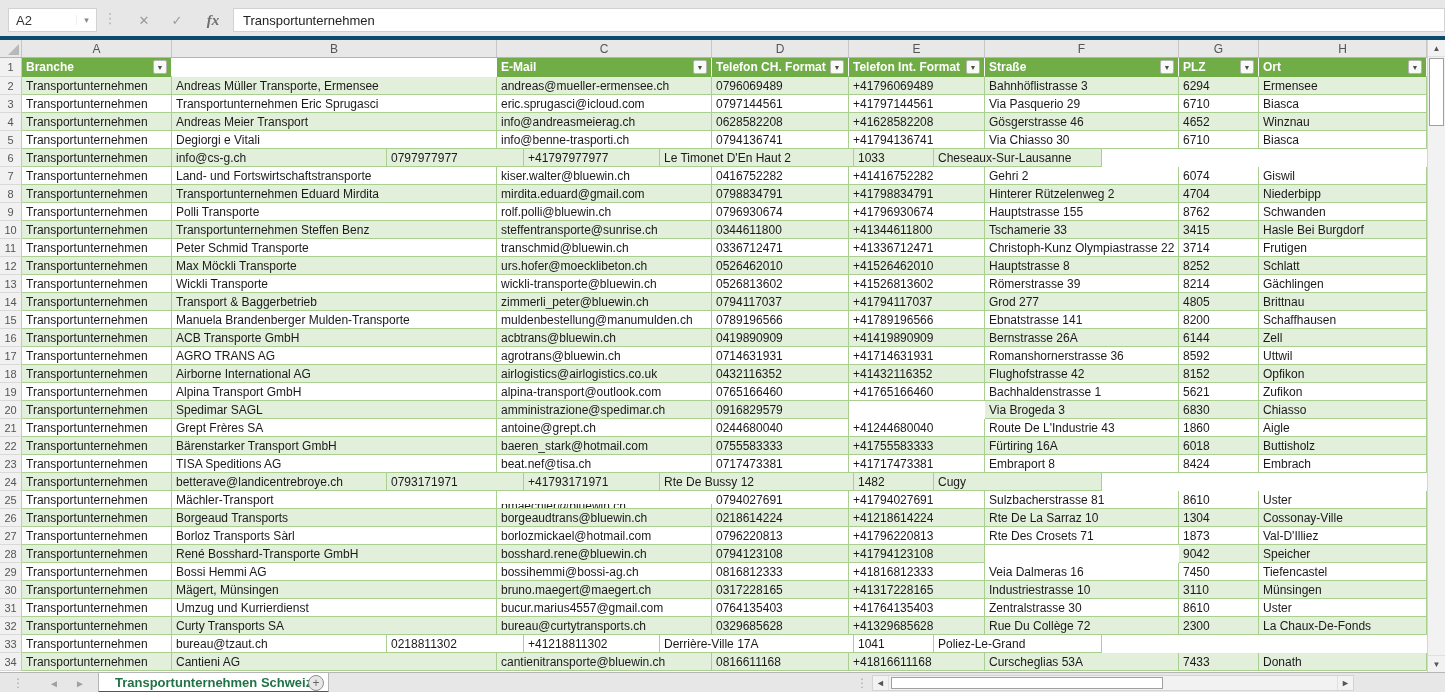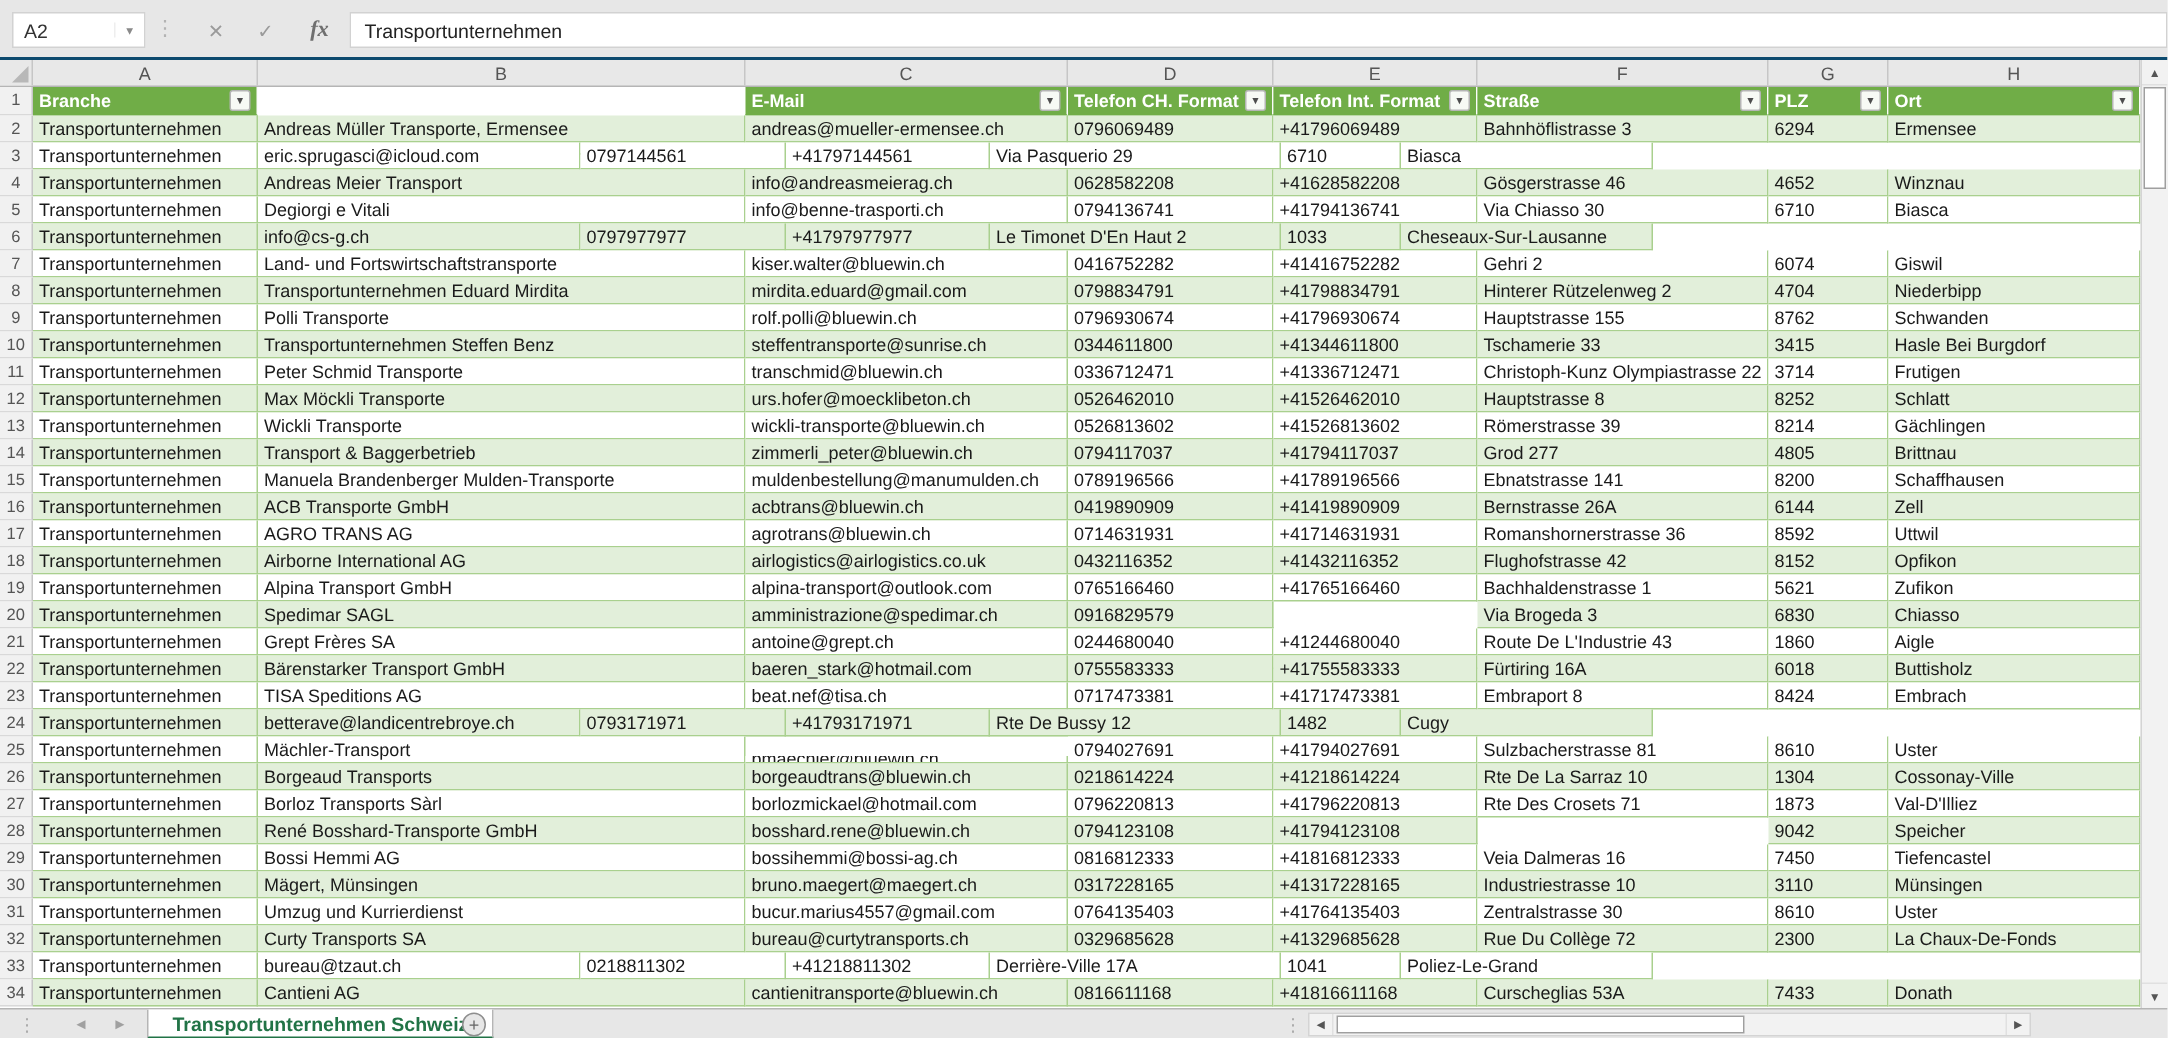--- a/index.html
+++ b/index.html
@@ -1,20 +1,20 @@
 <!DOCTYPE html>
 <html><head>
 <meta charset="utf-8">
 <style>
   * { margin:0; padding:0; box-sizing:border-box; }
   body { background:#ccc; font-family:"Liberation Sans", sans-serif; }
   .app { position:relative; width:1445px; height:692px; background:#fff; overflow:hidden; }
 
   
-  .fbar { position:absolute; left:0; top:0; width:100%; height:40px; background:#e7e7e7; border-bottom:2px solid #0c4a6e; }
+  .fbar { position:absolute; left:0; top:0; width:100%; height:40px; background:#e7e7e7; border-bottom:4px solid #0c4a6e; }
   .namebox { position:absolute; left:8px; top:8px; width:89px; height:24px; background:#fff; border:1px solid #d2d2d2; display:flex; align-items:center; font-size:13px; color:#333; }
   .namebox .nbval { flex:1; padding-left:7px; }
   .nb-arrow { width:20px; text-align:center; color:#8a8a8a; font-size:9px; border-left:1px solid #eee; }
   .fdots { position:absolute; left:103px; top:10px; color:#b3b3b3; font-size:14px; letter-spacing:-2px; }
   .fbtn { position:absolute; top:8px; width:28px; height:24px; display:flex; align-items:center; justify-content:center; color:#9a9a9a; font-size:13px; }
   .fbtn.cancel { left:130px; }
   .fbtn.enter { left:163px; }
   .fbtn.fx { left:199px; color:#6f6f6f; font-family:"Liberation Serif", serif; font-style:italic; font-weight:bold; font-size:15px; }
   .formula { position:absolute; left:233px; top:8px; right:0; height:24px; background:#fff; border:1px solid #d2d2d2; display:flex; align-items:center; padding:0 9px; font-size:13px; color:#222; }
 
@@ -147,20 +147,21 @@
         <div class="cell" style="width: 215px;">andreas@mueller-ermensee.ch</div>
         <div class="cell" style="width: 137px;">0796069489</div>
         <div class="cell" style="width: 136px;">+41796069489</div>
         <div class="cell" style="width: 194px;">Bahnhöflistrasse 3</div>
         <div class="cell" style="width: 80px;">6294</div>
         <div class="cell" style="width: 168px;">Ermensee</div>
       </div>
       <div class="grow">
         <div class="rn">3</div>
         <div class="cell" style="width: 150px;">Transportunternehmen</div>
+        <div class="cell" style="width: 325px;">Transportunternehmen Eric Sprugasci</div>
         <div class="cell" style="width: 215px;">eric.sprugasci@icloud.com</div>
         <div class="cell" style="width: 137px;">0797144561</div>
         <div class="cell" style="width: 136px;">+41797144561</div>
         <div class="cell" style="width: 194px;">Via Pasquerio 29</div>
         <div class="cell" style="width: 80px;">6710</div>
         <div class="cell" style="width: 168px;">Biasca</div>
       </div>
       <div class="grow band">
         <div class="rn">4</div>
         <div class="cell" style="width: 150px;">Transportunternehmen</div>

